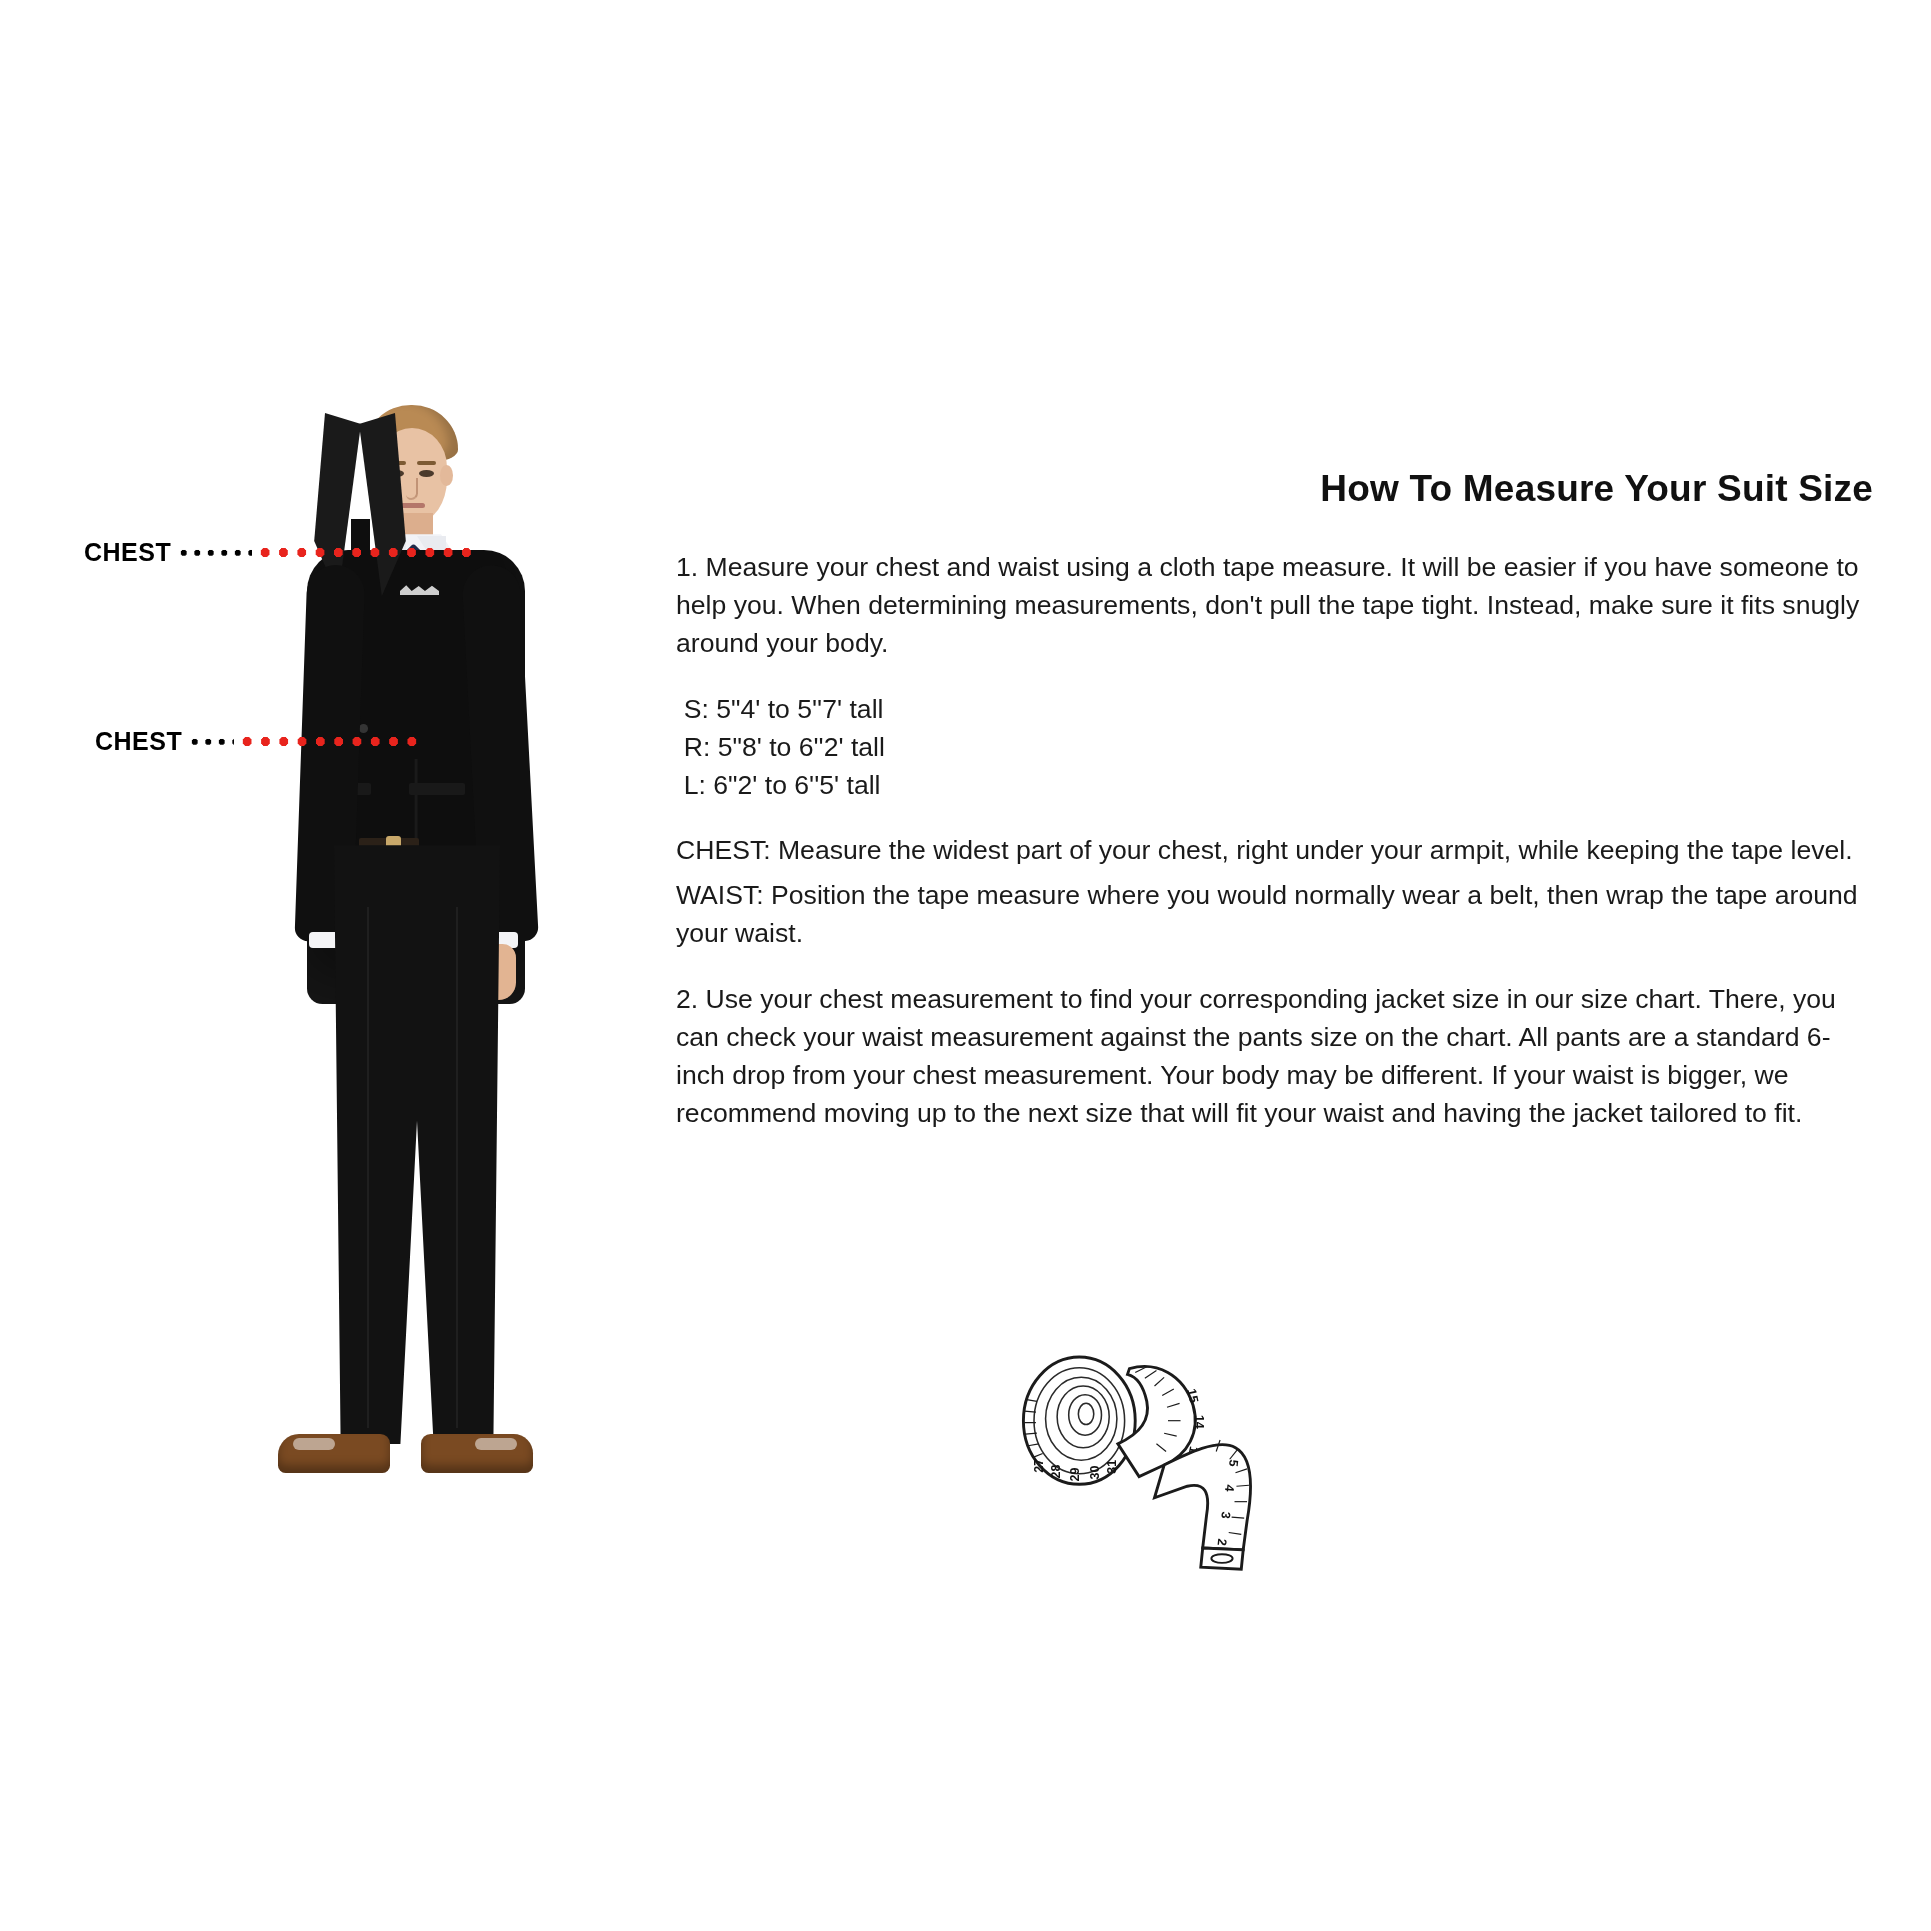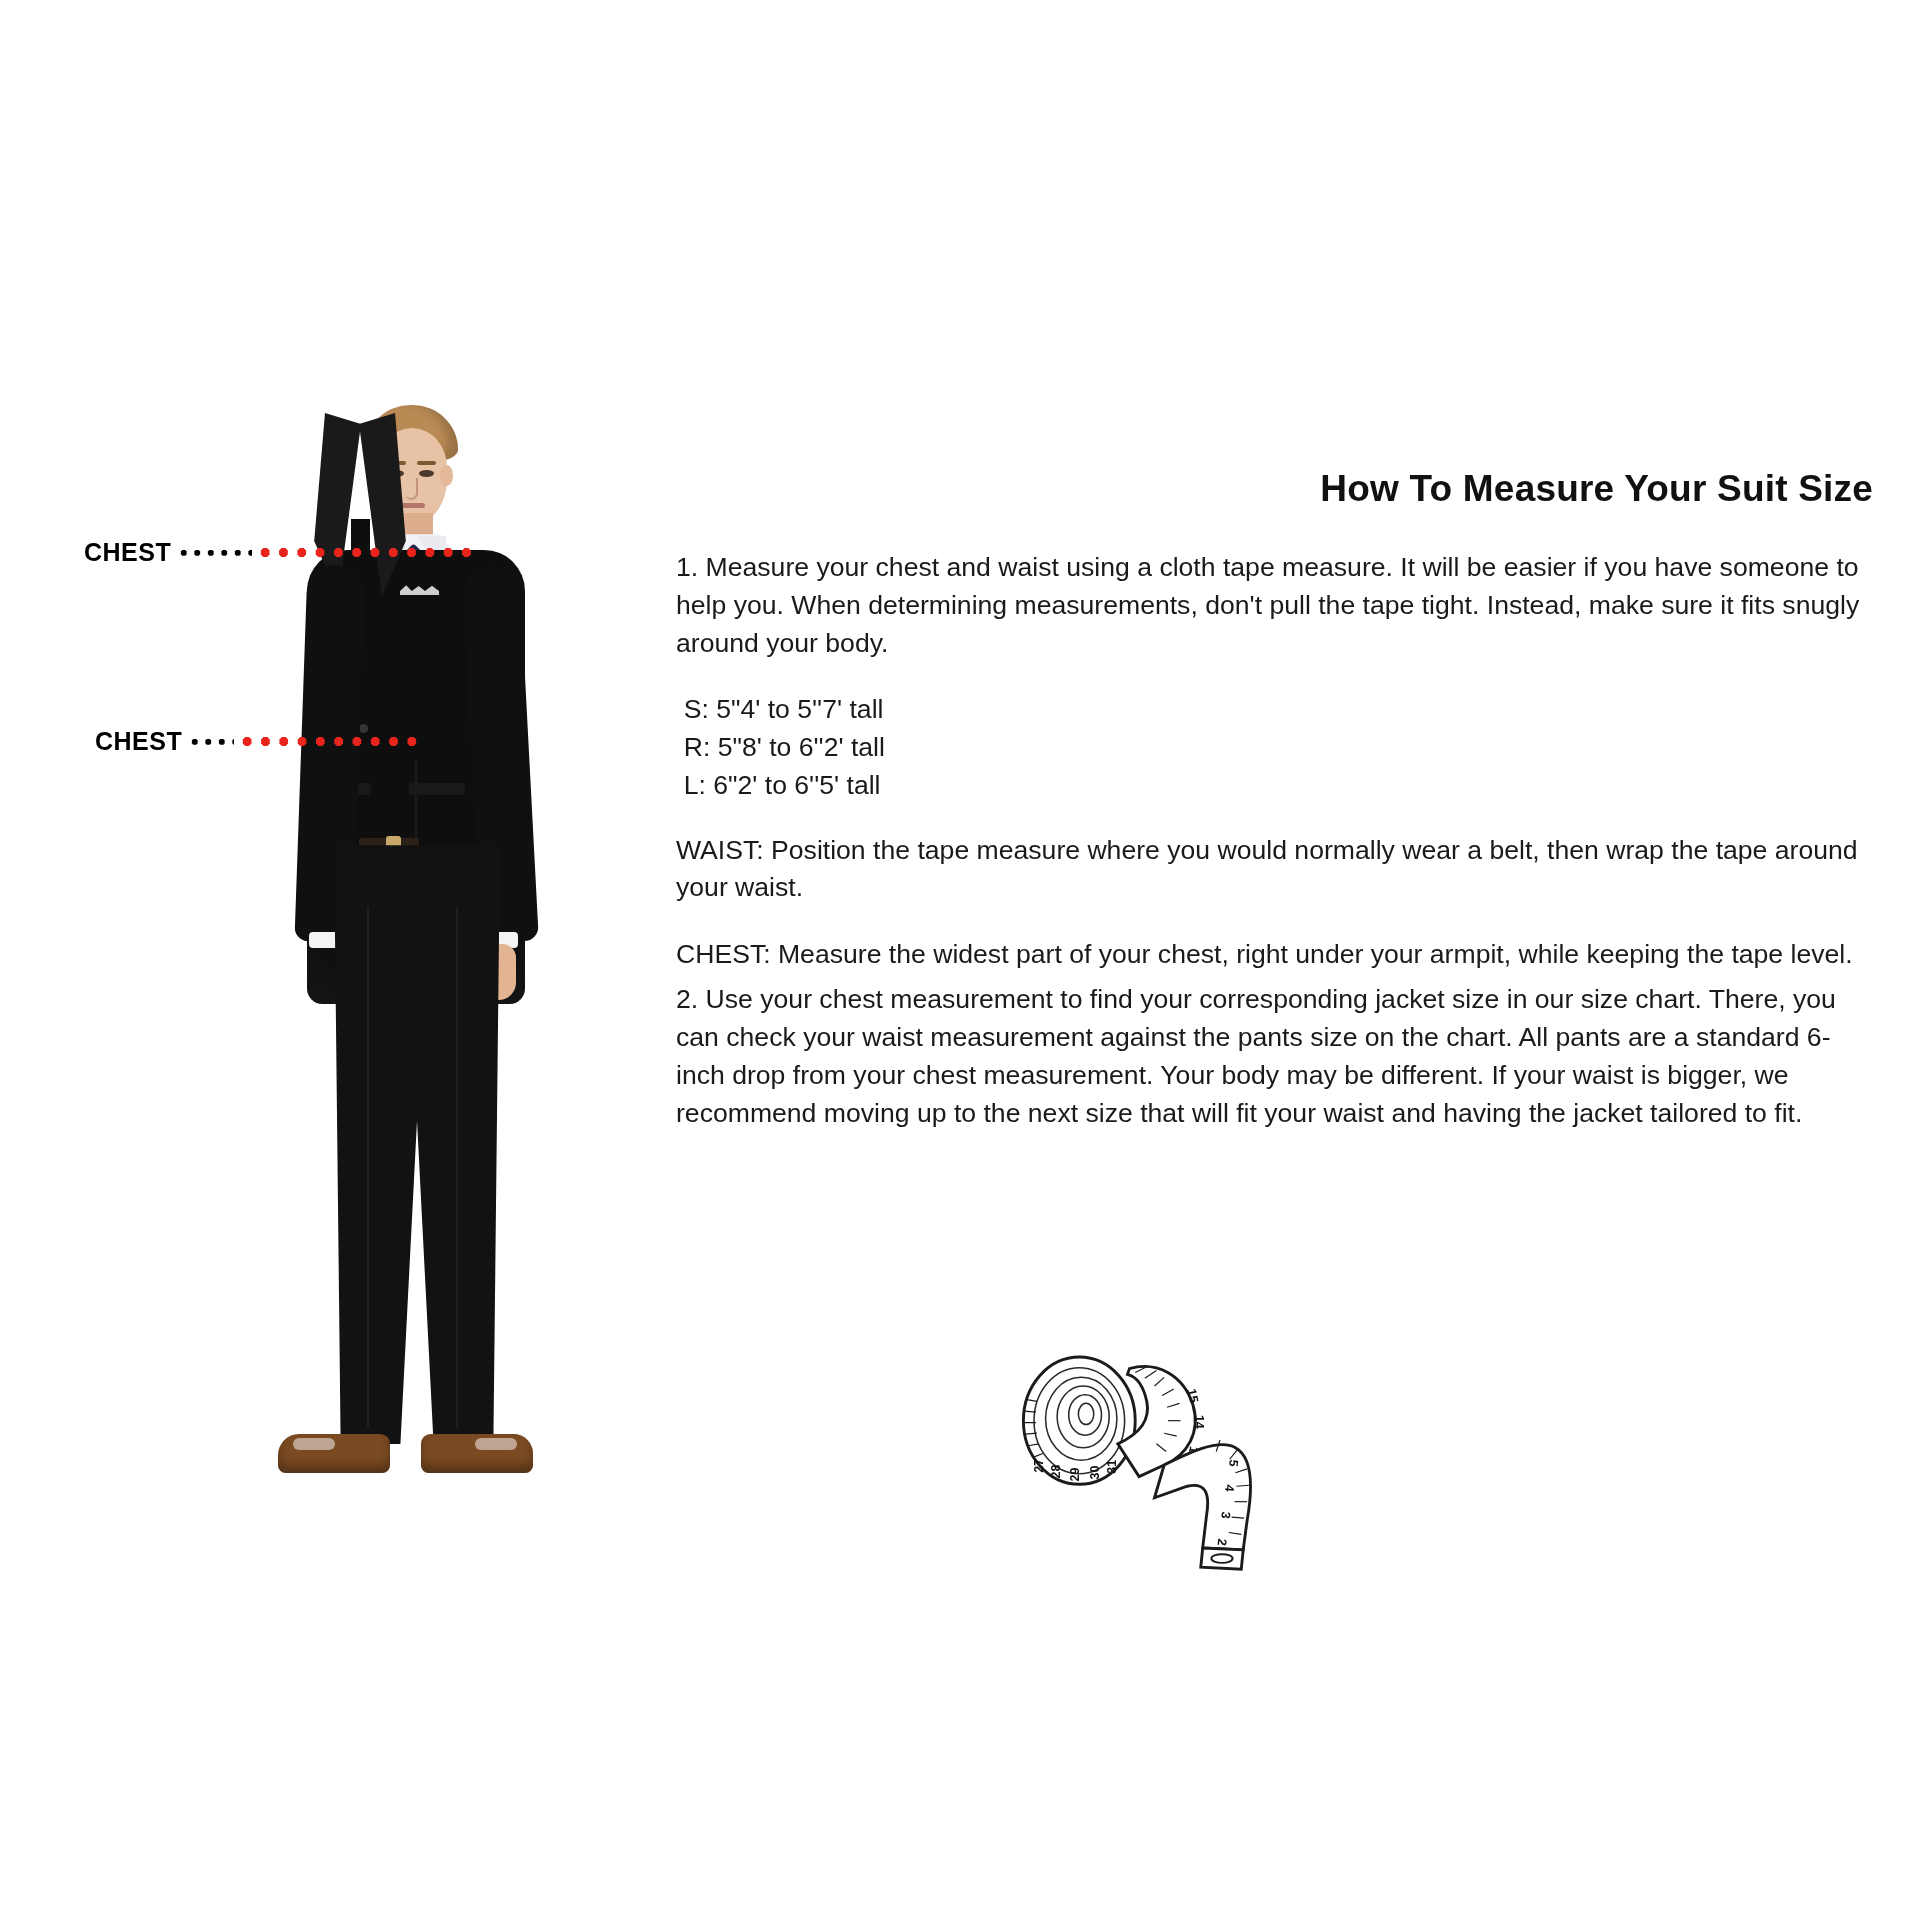--- a/index.html
+++ b/index.html
@@ -512,23 +512,23 @@
     <h1 class="doc-title">How To Measure Your Suit Size</h1>
 
     <p class="para">1. Measure your chest and waist using a cloth tape measure. It will be easier if you have someone to help you. When determining measurements, don't pull the tape tight. Instead, make sure it fits snugly around your body.</p>
 
     <ul class="length-list gap-block">
       <li>S: 5"4' to 5''7' tall</li>
       <li>R: 5"8' to 6''2' tall</li>
       <li>L: 6"2' to 6''5' tall</li>
     </ul>
 
+    <p class="para" style="margin-bottom:7.7px">CHEST: Measure the widest part of your chest, right under your armpit, while keeping the tape level.</p>
+
     <p class="para">WAIST: Position the tape measure where you would normally wear a belt, then wrap the tape around your waist.</p>
-
-    <p class="para" style="margin-bottom:7.7px">CHEST: Measure the widest part of your chest, right under your armpit, while keeping the tape level.</p>
 
     <p class="para">2. Use your chest measurement to find your corresponding jacket size in our size chart. There, you can check your waist measurement against the pants size on the chart. All pants are a standard 6-inch drop from your chest measurement. Your body may be different. If your waist is bigger, we recommend moving up to the next size that will fit your waist and having the jacket tailored to fit.</p>
 
   </div>
 
   <div class="tape-wrap">
     <svg width="348" height="241" viewBox="0 0 360 250">
 
       <g>
         <ellipse cx="88" cy="92" rx="58" ry="66" fill="#ffffff" stroke="#1b1b1b" stroke-width="3"></ellipse>

